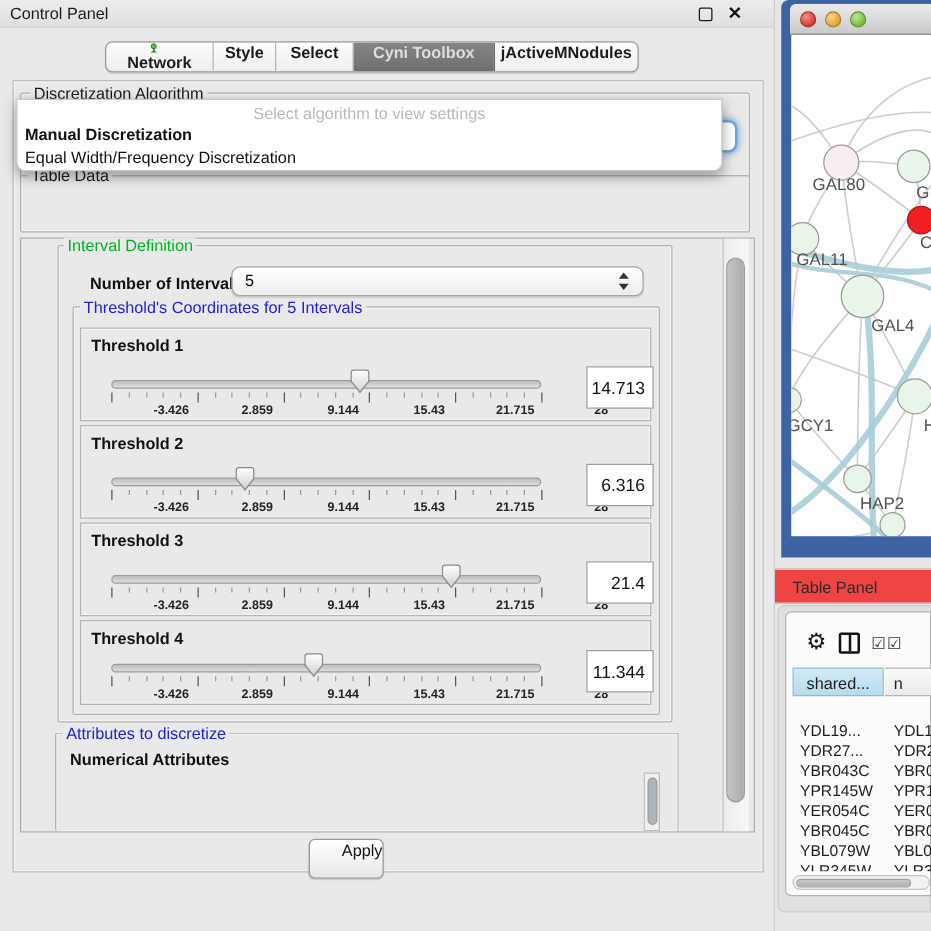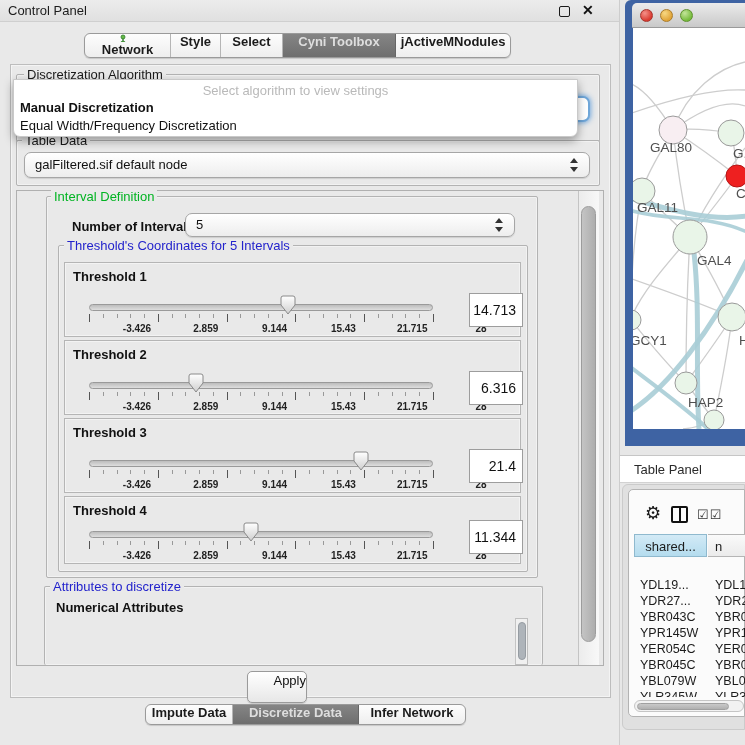--- a/index.html
+++ b/index.html
@@ -69,21 +69,21 @@
   
   #divider{position:absolute;left:619px;top:0;width:1px;height:745px;background:#cdcdcd;}
   #net-window{position:absolute;left:625px;top:0;width:120px;height:446px;background:#3e63a3;border-top-left-radius:6px;}
   #net-titlebar{position:absolute;left:7px;top:3px;width:113px;height:25px;background:linear-gradient(#ebebeb,#c9c9c9);border-top-left-radius:5px;border-bottom:1px solid #9a9a9a;}
   .light{position:absolute;top:6px;width:13px;height:13px;border-radius:50%;}
   .light.red{left:8px;background:radial-gradient(circle at 35% 30%,#f49189,#d93a30 70%);border:1px solid #a6342c;}
   .light.yellow{left:28px;background:radial-gradient(circle at 35% 30%,#f7d883,#e0a438 70%);border:1px solid #ab7c29;}
   .light.green{left:48px;background:radial-gradient(circle at 35% 30%,#c3e49a,#76bb3c 70%);border:1px solid #5e912e;}
   #net-canvas{position:absolute;left:8px;top:28px;width:112px;height:401px;background:#fff;overflow:hidden;}
 
-  #tp-header{position:absolute;left:620px;top:455px;width:125px;height:28px;background:#ffffff;border-top:1px solid #c6c6c6;border-bottom:1px solid #d2d2d2;}
+  #tp-header{position:absolute;left:620px;top:455px;width:125px;height:28px;background:#ef4444;border-top:1px solid #c6c6c6;border-bottom:1px solid #d2d2d2;}
   #tp-header span{position:absolute;left:14px;top:6px;font-size:13px;color:#2a2a2a;}
   #tp-outer{position:absolute;left:622px;top:484px;width:123px;height:246px;background:#e0e0e0;border:1px solid #cbcbcb;border-radius:6px 0 0 6px;}
   #table-window{position:absolute;left:628px;top:489px;width:117px;height:228px;background:#fbfbfb;border:1px solid #b3b3b3;border-radius:5px 0 0 5px;}
   #gear-icon{position:absolute;left:16px;top:14px;font-size:18px;line-height:18px;color:#1a1a1a;}
   #split-icon{position:absolute;left:42px;top:16px;width:17px;height:17px;border:2px solid #111;border-radius:2px;}
   #split-icon i{position:absolute;left:5.5px;top:0;width:2px;height:13px;background:#111;}
   #check-icons{position:absolute;left:68px;top:17px;font-size:13px;color:#333;letter-spacing:1px;}
   .th{position:absolute;top:44px;height:23px;font-size:13px;color:#1c1c1c;line-height:23px;}
   #th1{left:5px;width:73px;background:linear-gradient(#d3eaf6,#b4dcee);border:1px solid #8fb9ce;text-align:center;}
   #th2{left:79px;width:45px;background:linear-gradient(#fafafa,#ebebeb);border:1px solid #b5b5b5;border-left:none;padding-left:7px;}
@@ -148,27 +148,20 @@
     <span class="gtitle" style="left:24px;top:68px;z-index:1">Discretization Algorithm</span>
     <div id="algo-combo"></div>
     <div id="algo-popup">
       <div class="hint">Select algorithm to view settings</div>
       <div class="opt b">Manual Discretization</div>
       <div class="opt n">Equal Width/Frequency Discretization</div>
     </div>
 
     <div class="group" style="left:16px;top:140px;width:584px;height:46px;"></div>
     <span class="gtitle" style="left:22px;top:134px;">Table Data</span>
-    <div class="combo" style="left:24px;top:152px;width:566px;height:26px;">
-      <span class="ctext">galFiltered.sif default node</span>
-      <span class="spin">
-          <i class="up"></i>
-          <i class="dn"></i>
-        </span>
-    </div>
 
     <div id="scrollpane"></div>
     <div class="vsb" style="left:578px;top:191px;width:21px;height:474px;">
       <div class="thumb" style="width:15px;top:15px;height:436px;"></div>
     </div>
 
     <div class="group" style="left:46px;top:196px;width:492px;height:382px;"></div>
     <span class="gtitle green" style="left:51px;top:190px;">Interval Definition</span>
 
     <span style="position:absolute;left:72px;top:219px;font-size:13px;font-weight:bold;color:#111;">Number of Intervals</span>
@@ -373,31 +366,20 @@
 
     <div class="group" style="left:44px;top:586px;width:499px;height:79px;border-bottom:none;"></div>
     <span class="gtitle blue" style="left:50px;top:580px;">Attributes to discretize</span>
     <span style="position:absolute;left:56px;top:600px;font-size:13px;font-weight:bold;color:#111;">Numerical Attributes</span>
     <div id="attr-sb">
         <div class="thumb"></div>
       </div>
 
     <div id="apply-btn">Apply</div>
 
-    <div class="seg-group" id="bottom-tabs">
-      <div class="seg" style="width:87px">
-          <span>Impute Data</span>
-        </div>
-      <div class="seg sel" style="width:126px">
-          <span>Discretize Data</span>
-        </div>
-      <div class="seg" style="width:106px">
-          <span>Infer Network</span>
-        </div>
-    </div>
   </div>
 
   <div id="divider"></div>
 
   <div id="net-window">
     <div id="net-titlebar">
       <span class="light red"></span>
       <span class="light yellow"></span>
       <span class="light green"></span>
     </div>

